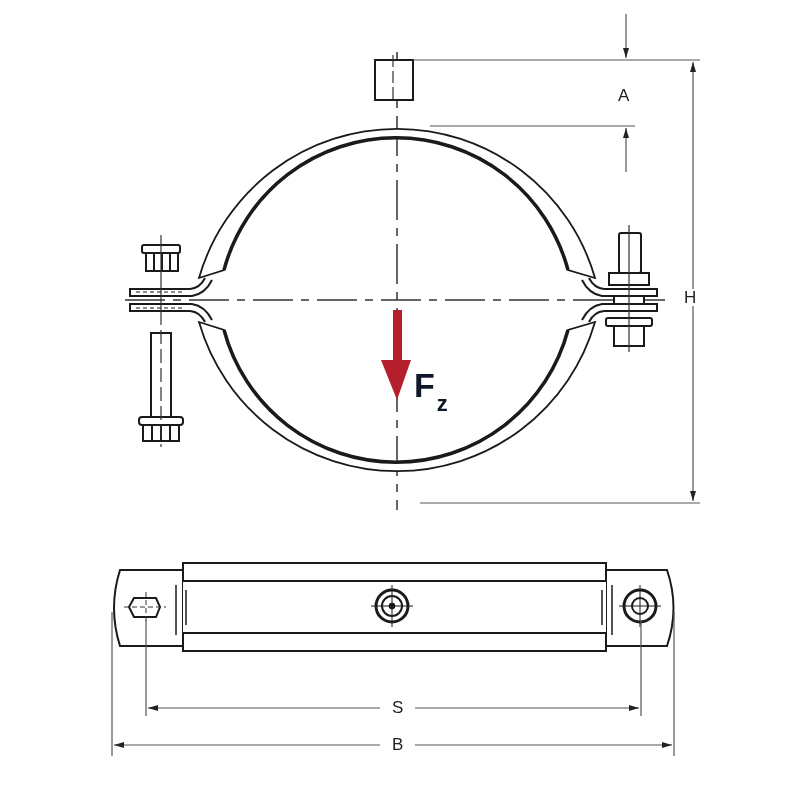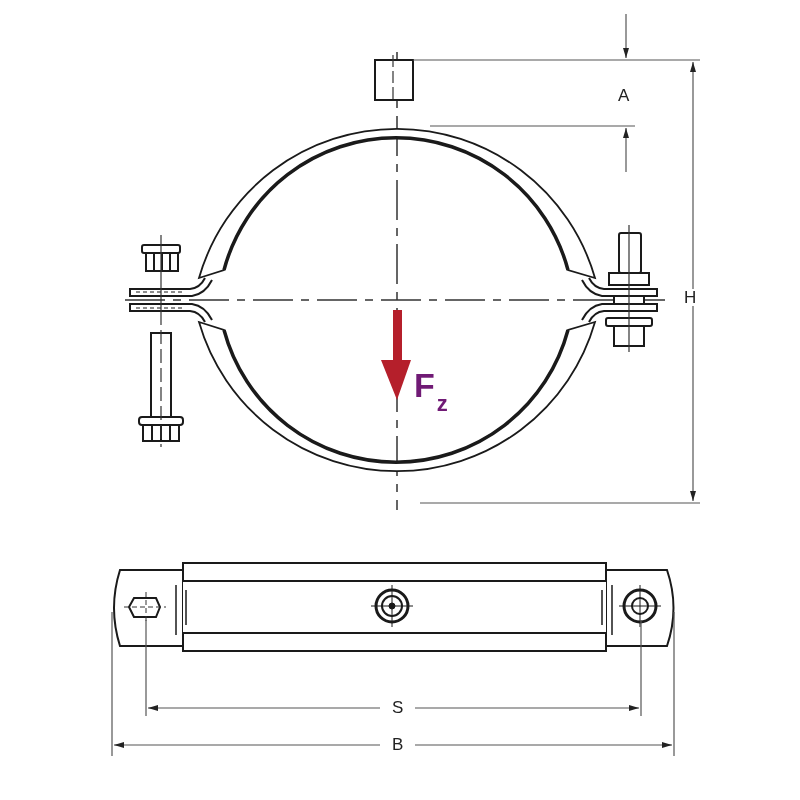--- a/index.html
+++ b/index.html
@@ -1,19 +1,19 @@
 <!DOCTYPE html>
 <html><head>
 <meta charset="utf-8">
 <style>
   html, body { margin: 0; padding: 0; background: #ffffff; }
   body { width: 800px; height: 800px; position: relative; overflow: hidden; font-family: "Liberation Sans", sans-serif; }
   svg { position: absolute; left: 0; top: 0; }
   .lbl { position: absolute; font-family: "Liberation Sans", sans-serif; color: #222; font-size: 17px; line-height: 1; background: #fff; padding: 0 2px; }
-  .force { position: absolute; color: #701a75; font-family: "Liberation Sans", sans-serif; font-weight: bold; font-size: 34px; line-height: 1; }
+  .force { position: absolute; color: #0f172a; font-family: "Liberation Sans", sans-serif; font-weight: bold; font-size: 34px; line-height: 1; }
   .force sub { font-size: 22px; font-weight: bold; position: relative; top: 6px; margin-left: 2px; }
 </style>
 </head>
 <body>
 
 <svg width="800" height="800" viewBox="0 0 800 800" xmlns="http://www.w3.org/2000/svg">
   <defs>
     <marker id="arr" viewBox="0 0 10 10" refX="10" refY="5" markerWidth="10" markerHeight="10" orient="auto-start-reverse" markerUnits="userSpaceOnUse">
       <path d="M0,2 L10,5 L0,8 z" fill="#222"></path>
     </marker>

